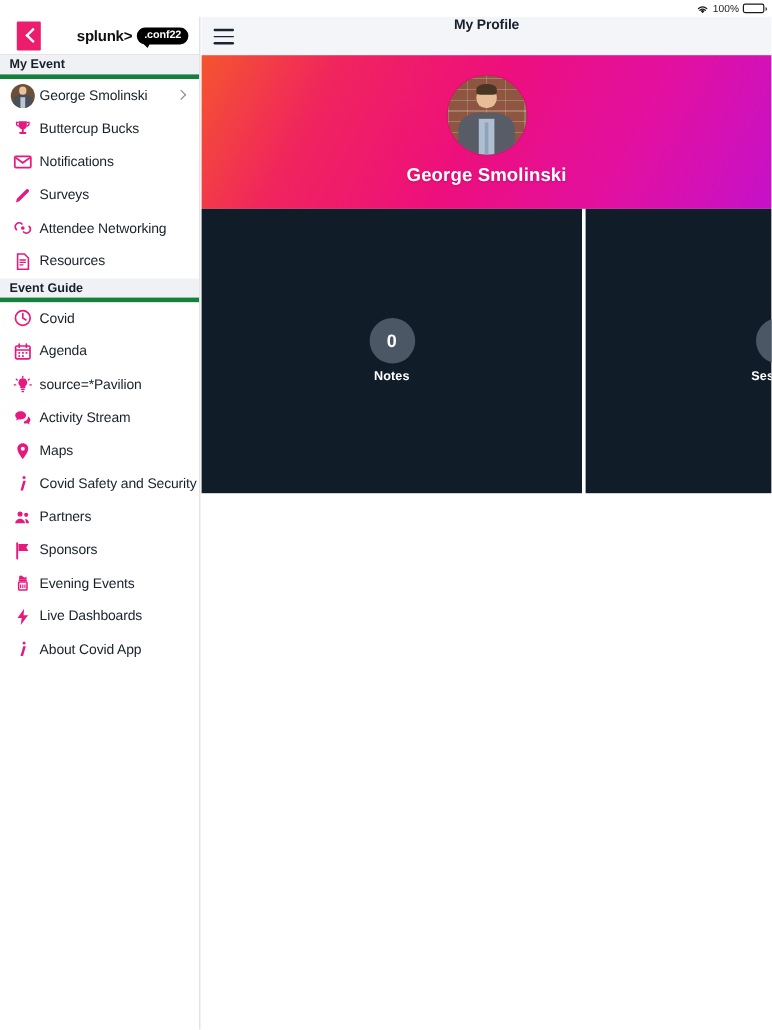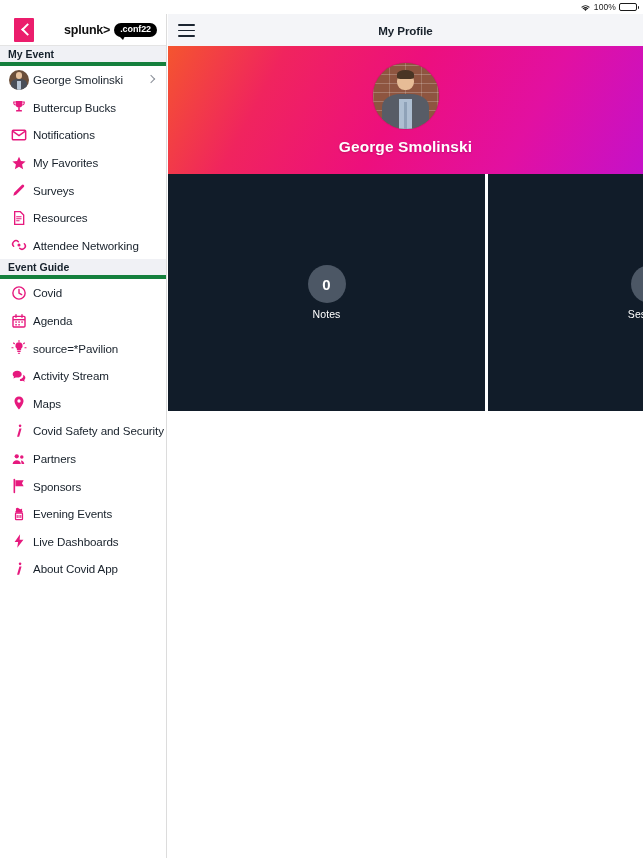--- a/index.html
+++ b/index.html
@@ -119,21 +119,21 @@
     margin-left:-11%; background:#b9c7d6;
   }
 
   
   .main{
     position:absolute; left:168px; top:14px;
     width:475px; height:844px; background:#ffffff;
   }
   .topbar{
     height:32px; background:#f4f5f8; position:relative;
-    display:flex; align-items:center;
+    display:flex; 
   }
   .hamburger{
     position:absolute; left:10px; top:50%; margin-top:-6px;
     width:17px; height:13px; display:flex; flex-direction:column;
     justify-content:space-between; cursor:pointer;
   }
   .hamburger i{ display:block; height:1.8px; background:#1b2531; border-radius:1px; }
   .topbar-title{
     width:100%; text-align:center; font-size:11.6px;
     font-weight:700; color:#17202a; letter-spacing:-.1px;
@@ -195,21 +195,21 @@
   .tile-1{ width:317px; }
   .tile-2{ width:155px; }
   .tile-circle{
     width:38px; height:38px; border-radius:50%;
     background:#4c5765; display:flex; align-items:center;
     justify-content:center; color:#ffffff;
     font-size:15px; font-weight:600;
   }
   .tile-label{
     margin-top:5px; color:#ffffff; font-size:10.5px;
-    font-weight:400; letter-spacing:.1px; white-space:nowrap;
+    font-weight:700; letter-spacing:.1px; white-space:nowrap;
   }
   .tile-inner{
     display:flex; flex-direction:column; align-items:center;
     justify-content:center;
   }
   .tile-2 .tile-inner{ transform:translateX(84px); }
 </style>
 </head>
 <body>
 
@@ -270,51 +270,43 @@
             <svg viewBox="0 0 24 24" width="16" height="16">
               <rect x="2" y="5" width="20" height="14" rx="1.5" fill="none" stroke="#e6197e" stroke-width="2.2"></rect>
               <path d="M3 6.5 12 13 21 6.5" fill="none" stroke="#e6197e" stroke-width="2.2"></path>
             </svg>
           </span>
           <span class="nav-label">Notifications</span>
         </div>
         <div class="nav-item">
           <span class="nav-ico">
             <svg viewBox="0 0 24 24" width="16" height="16">
-              <path d="M12 2.5 14.9 9l7 .7-5.3 4.6 1.6 6.9L12 17.6 5.8 21.2l1.6-6.9L2.1 9.7l7-.7z" fill="#e6197e"></path>
-            </svg>
-          </span>
-          <span class="nav-label">My Favorites</span>
-        </div>
-        <div class="nav-item">
-          <span class="nav-ico">
-            <svg viewBox="0 0 24 24" width="16" height="16">
               <path d="M3.5 20.5 4.6 16 16.2 4.4a2.1 2.1 0 0 1 3 3L7.6 19z" fill="#e6197e"></path>
             </svg>
           </span>
           <span class="nav-label">Surveys</span>
-        </div>
-        <div class="nav-item">
-          <span class="nav-ico">
-            <svg viewBox="0 0 24 24" width="16" height="16">
-              <path d="M5.5 2.5h8.5l5 5v14h-13.5z" fill="none" stroke="#e6197e" stroke-width="2"></path>
-              <path d="M7.8 10h8M7.8 13h8M7.8 16h5" stroke="#e6197e" stroke-width="1.6"></path>
-            </svg>
-          </span>
-          <span class="nav-label">Resources</span>
         </div>
         <div class="nav-item">
           <span class="nav-ico">
             <svg viewBox="0 0 24 24" width="16" height="16">
               <path d="M4 14c-2-2-2-5 0-7s5-2 7 0" fill="none" stroke="#e6197e" stroke-width="2.2" stroke-linecap="round"></path>
               <path d="M20 10c2 2 2 5 0 7s-5 2-7 0" fill="none" stroke="#e6197e" stroke-width="2.2" stroke-linecap="round"></path>
               <circle cx="12" cy="12" r="2.3" fill="#e6197e"></circle>
             </svg>
           </span>
           <span class="nav-label">Attendee Networking</span>
+        </div>
+        <div class="nav-item">
+          <span class="nav-ico">
+            <svg viewBox="0 0 24 24" width="16" height="16">
+              <path d="M5.5 2.5h8.5l5 5v14h-13.5z" fill="none" stroke="#e6197e" stroke-width="2"></path>
+              <path d="M7.8 10h8M7.8 13h8M7.8 16h5" stroke="#e6197e" stroke-width="1.6"></path>
+            </svg>
+          </span>
+          <span class="nav-label">Resources</span>
         </div>
         <div class="sec-head">Event Guide</div>
         <div class="nav-item">
           <span class="nav-ico">
             <svg viewBox="0 0 24 24" width="16" height="16">
               <circle cx="12" cy="12" r="9.2" fill="none" stroke="#e6197e" stroke-width="2.1"></circle>
               <path d="M12 6.5V12l4 2.4" fill="none" stroke="#e6197e" stroke-width="2.1" stroke-linecap="round"></path>
             </svg>
           </span>
           <span class="nav-label">Covid</span>

